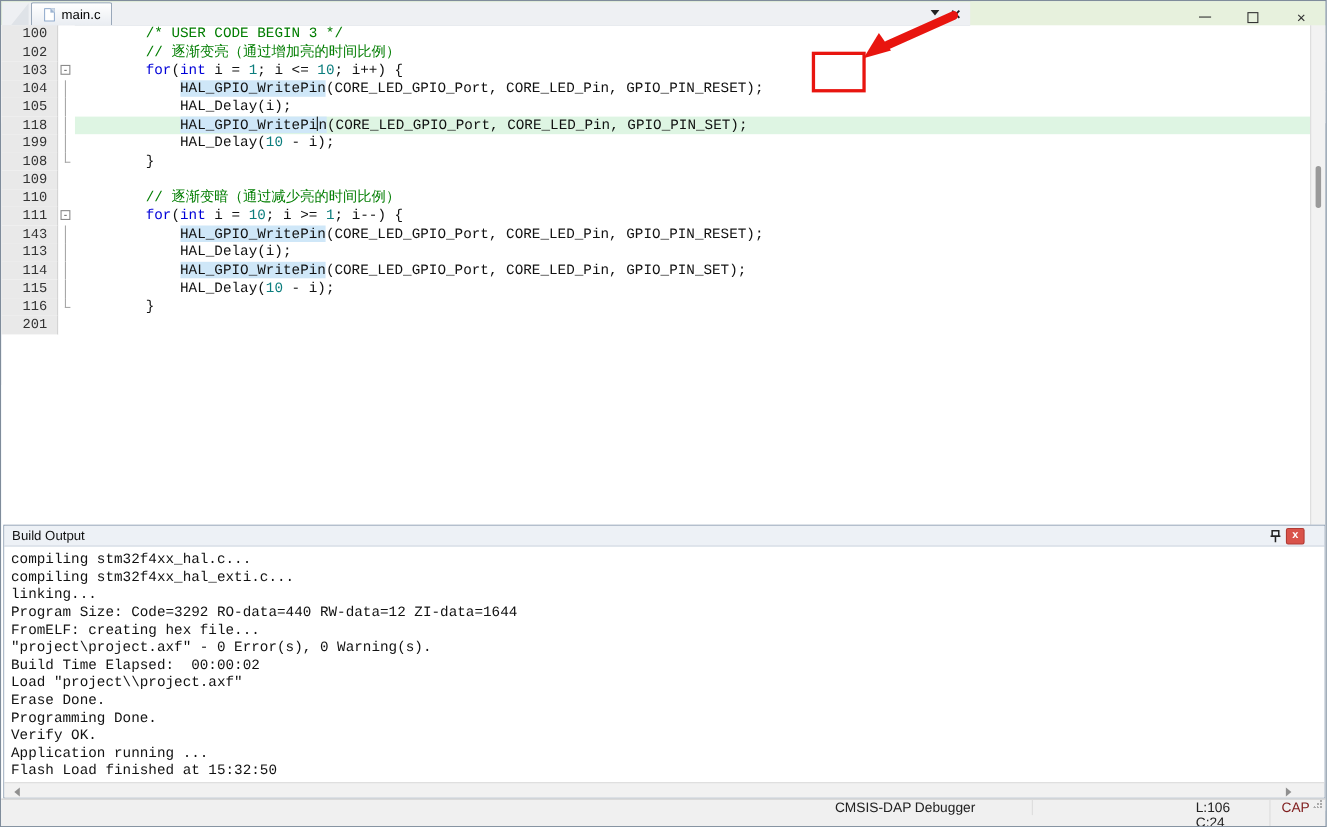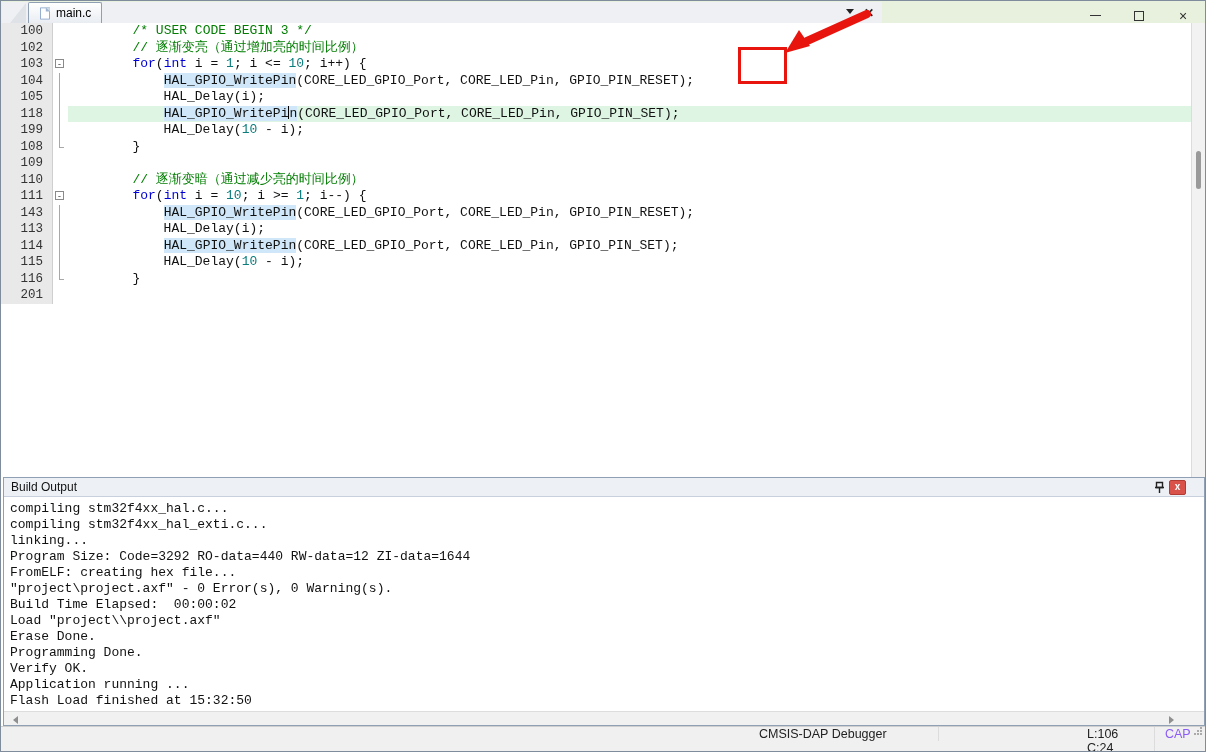--- a/index.html
+++ b/index.html
@@ -131,21 +131,21 @@
   .tri-right{position:absolute;right:26px;top:4px;width:0;height:0;border:4px solid transparent;border-left:5px solid #8f8f8f;}
 
   
   #statusbar{position:absolute;left:0;bottom:0;width:100%;height:25px;background:#f0f0f0;
     border-top:1px solid #cfcfcf;display:flex;align-items:flex-start;font-size:12.5px;color:#222;}
   .sb-cell{display:flex;align-items:center;padding:0 10px;border-right:1px solid #dcdcdc;}
   .sb-spacer1{width:748px;border-right:1px solid #dcdcdc;}
   .sb-debugger{width:190px;}
   .sb-mid{flex:1;border-right:1px solid #dcdcdc;}
   .sb-pos{width:78px;}
-  .sb-cap{width:36px;color:#8b5cf6;overflow:hidden;border-right:none;padding-right:0;}
+  .sb-cap{width:36px;color:#7f1d1d;overflow:hidden;border-right:none;padding-right:0;}
   .sizegrip{width:14px;display:flex;align-items:flex-end;justify-content:flex-end;padding:0 3px 3px 0;}
   .sizegrip i{width:8px;height:8px;background:
     radial-gradient(circle 1px at 7px 1px,#aaa 99%,transparent),
     radial-gradient(circle 1px at 7px 4px,#aaa 99%,transparent),
     radial-gradient(circle 1px at 4px 4px,#aaa 99%,transparent),
     radial-gradient(circle 1px at 7px 7px,#aaa 99%,transparent),
     radial-gradient(circle 1px at 4px 7px,#aaa 99%,transparent),
     radial-gradient(circle 1px at 1px 7px,#aaa 99%,transparent);}
   svg{display:block;}
 </style>

